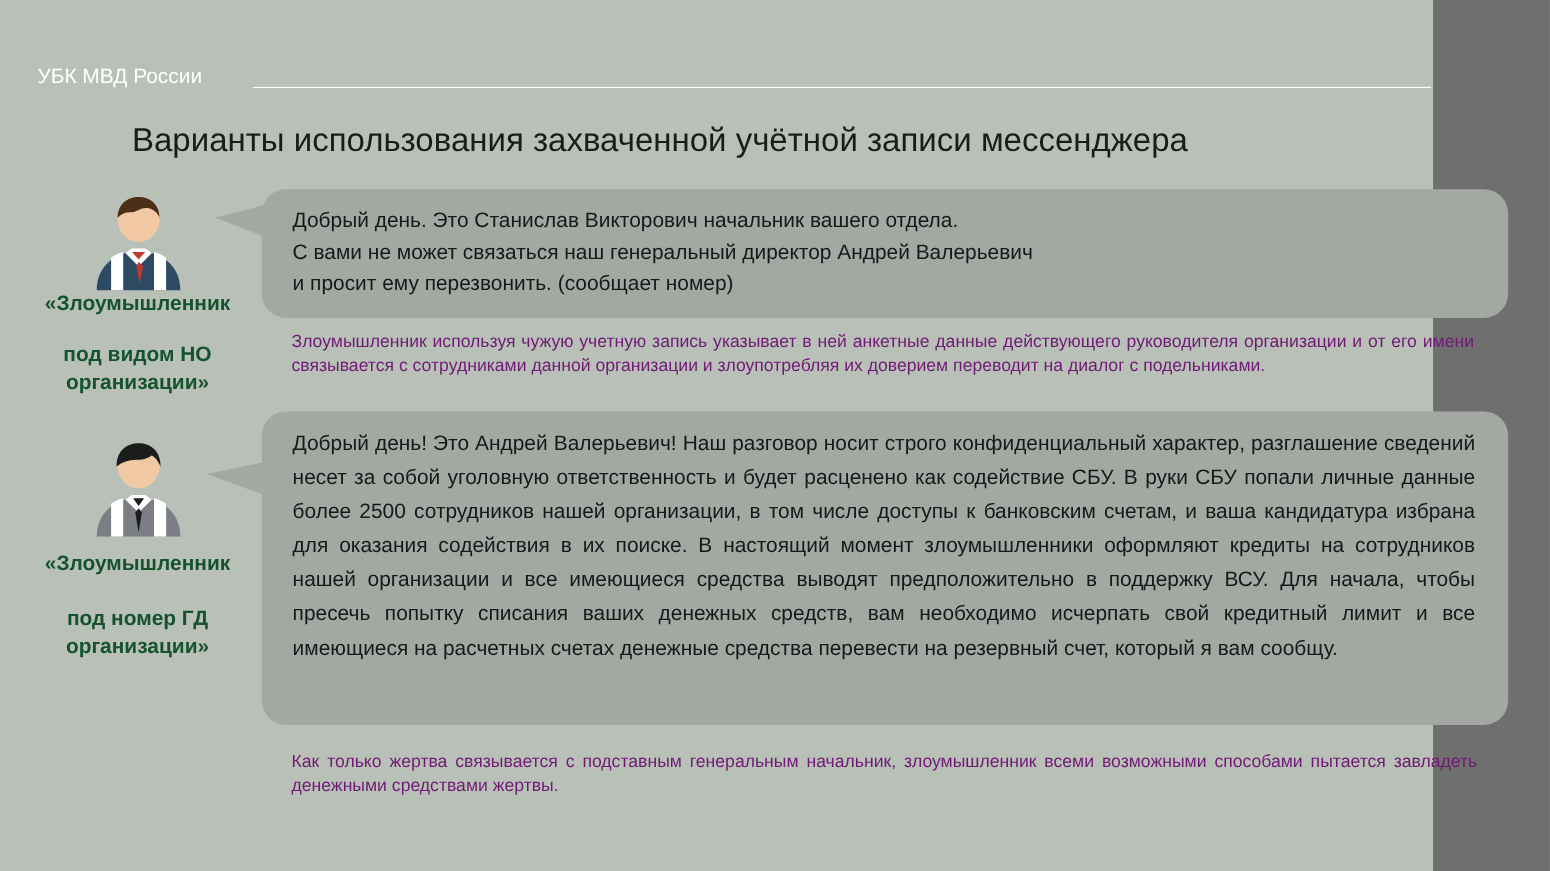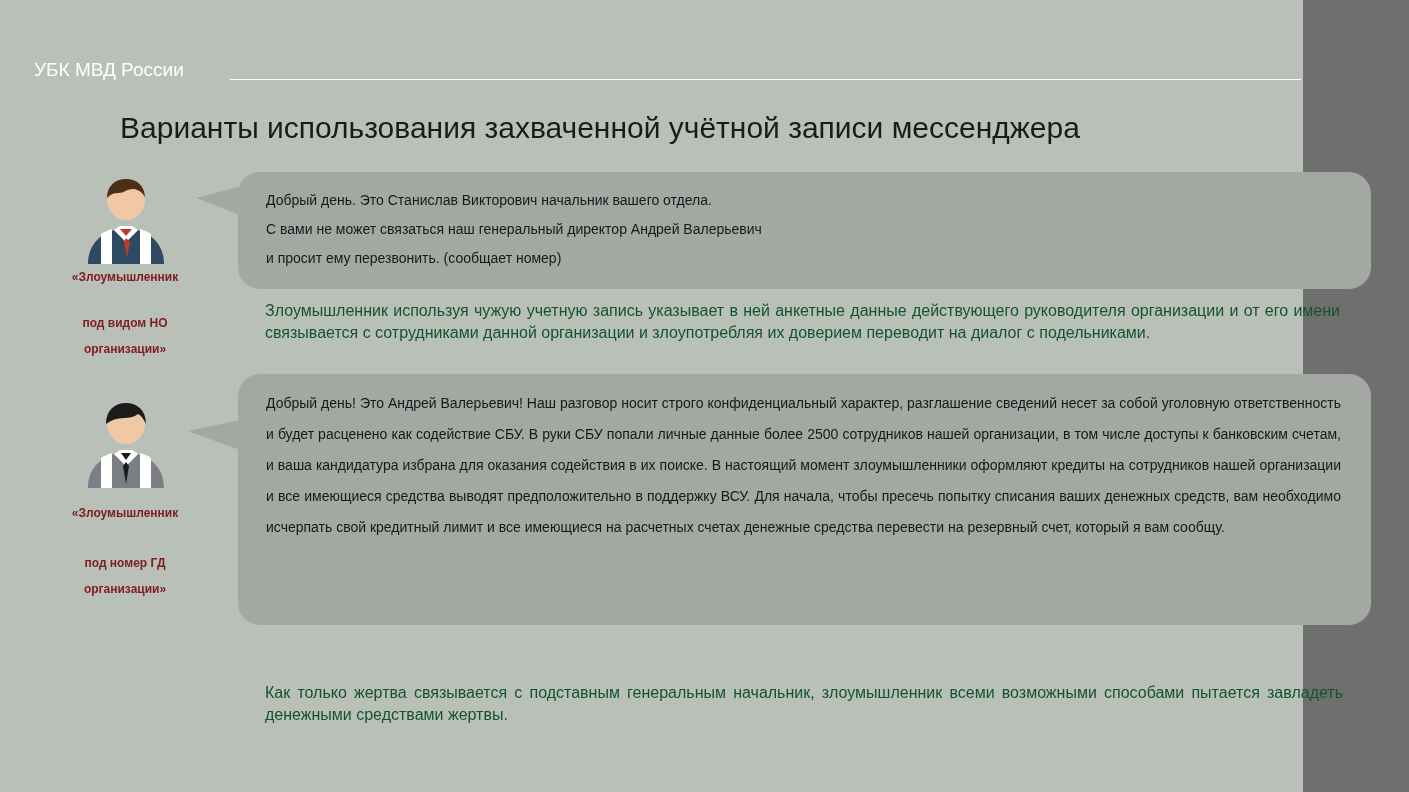--- a/index.html
+++ b/index.html
@@ -72,52 +72,52 @@
     position: absolute;
     width: 96px;
     height: 96px;
   }
   .avatar svg { display: block; }
 
   .persona-label {
     position: absolute;
     width: 230px;
     text-align: center;
-    color: #7f1d1d;
+    color: #14532d;
     font-weight: bold;
-    font-size: 12px;
+    font-size: 19px;
     line-height: 26px;
   }
 
   
   .bubble {
     position: absolute;
     background: #a3a9a2;
     border-radius: 22px;
     box-sizing: border-box;
     color: #17191a;
   }
   .bubble-text {
-    font-size: 14px;
+    font-size: 19px;
     line-height: 29px;
     color: #16181a;
     white-space: pre-line;
   }
   .bubble-1 {
     left: 238px;
     top: 172px;
     width: 1133px;
     height: 117px;
     padding: 14px 24px 0 28px;
   }
   .bubble-2 {
     left: 238px;
     top: 374px;
     width: 1133px;
-    height: 251px;
+    height: 285px;
     padding: 14px 30px 0 28px;
   }
   .bubble-2 .bubble-text {
     text-align: justify;
     line-height: 31px;
     white-space: normal;
   }
   
   .tail {
     position: absolute;
@@ -134,21 +134,21 @@
   .tail-2 {
     left: 188px;
     top: 420px;
     border-top: 11px solid transparent;
     border-bottom: 19px solid transparent;
     border-right: 52px solid #a3a9a2;
   }
 
   .caption {
     position: absolute;
-    color: #14532d;
+    color: #701a75;
     font-size: 16px;
     line-height: 22px;
     text-align: justify;
   }
   .caption-1 {
     left: 265px;
     top: 300px;
     width: 1075px;
   }
   .caption-2 {

